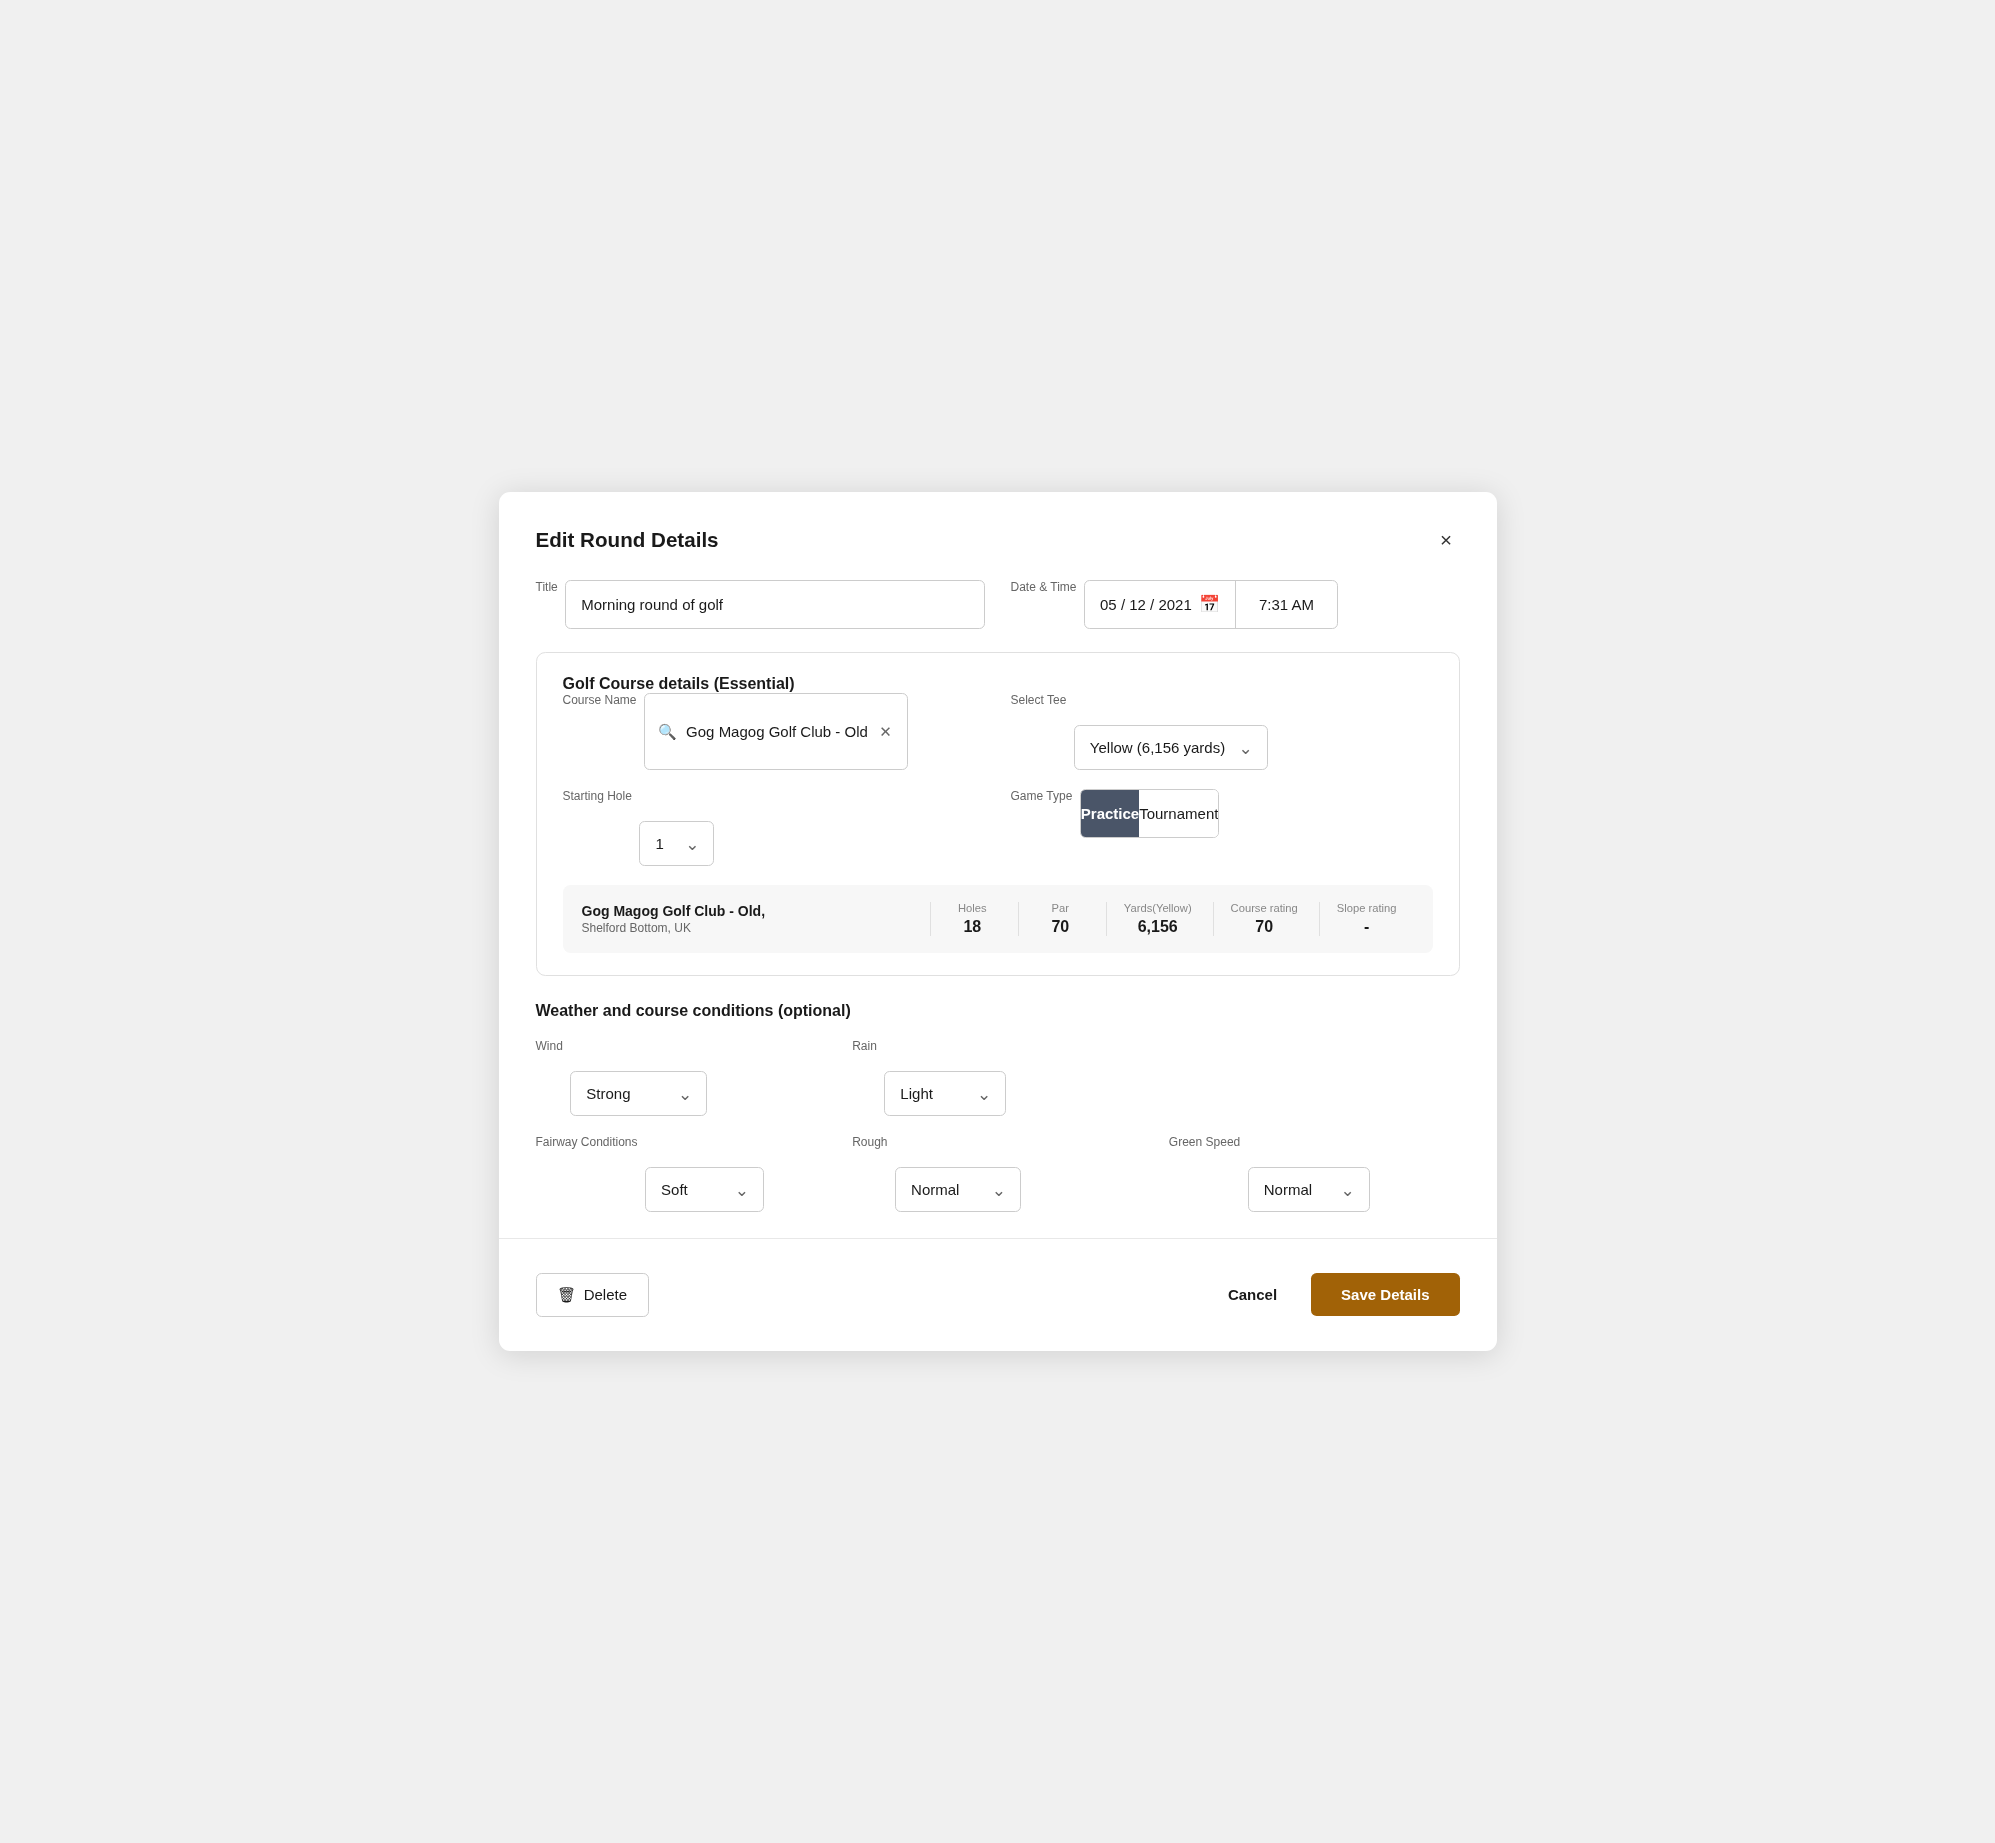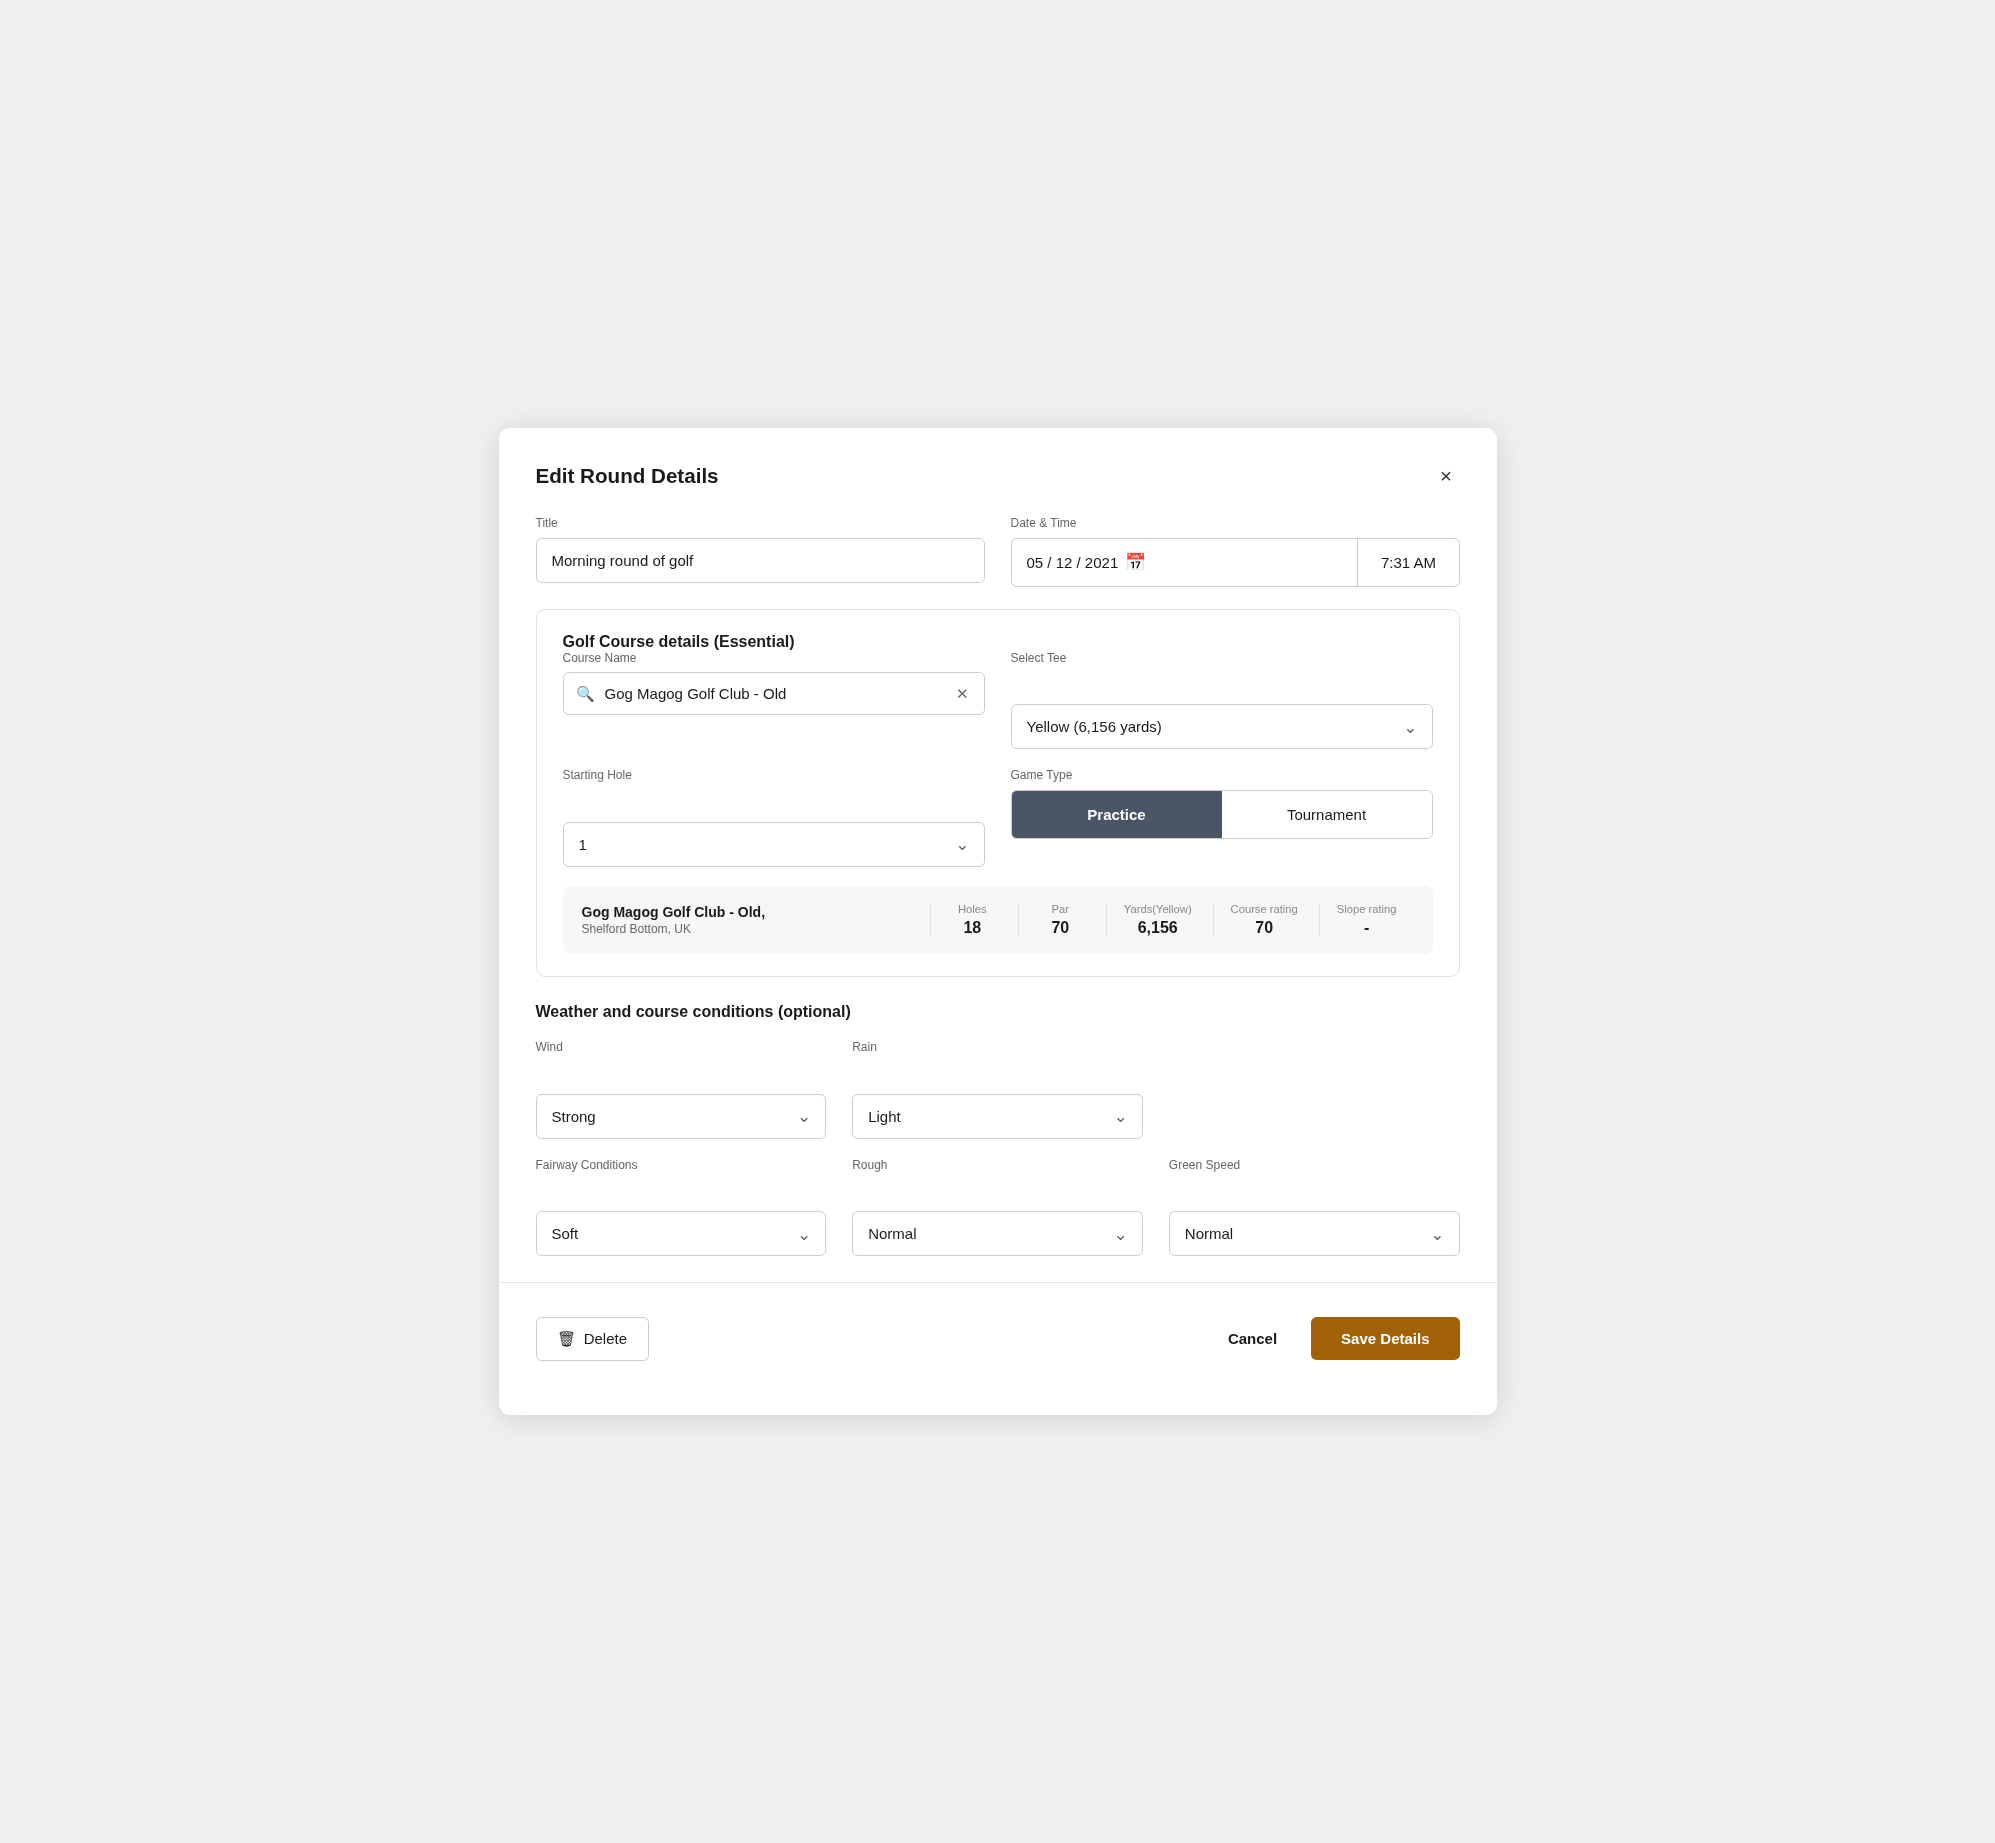--- a/index.html
+++ b/index.html
@@ -8,21 +8,21 @@
       display: flex;
       align-items: center;
       justify-content: center;
       min-height: 100vh;
       font-family: -apple-system, BlinkMacSystemFont, 'Segoe UI', sans-serif;
     }
     .modal {
       background: #fff;
       border-radius: 11.2px;
       width: 998px;
-      padding: 34px 37px 54px 37px;
+      padding: 34px 37px 34px 37px;
       position: relative;
       box-shadow: 0 3.7px 30px rgba(0,0,0,0.13);
     }
     .modal-header {
       display: flex;
       align-items: center;
       justify-content: space-between;
       margin-bottom: 26px;
     }
     .modal-title {
@@ -40,21 +40,21 @@
       line-height: 1;
     }
     
     .top-row {
       display: flex;
       gap: 26px;
       margin-bottom: 22.5px;
     }
     .field-group {
       display: flex;
-      flex-direction: column;
+      flex-direction: row;
       gap: 7.5px;
     }
     .field-label {
       font-size: 12px;
       color: #666;
       font-weight: 400;
     }
     .title-field {
       flex: 1;
     }

